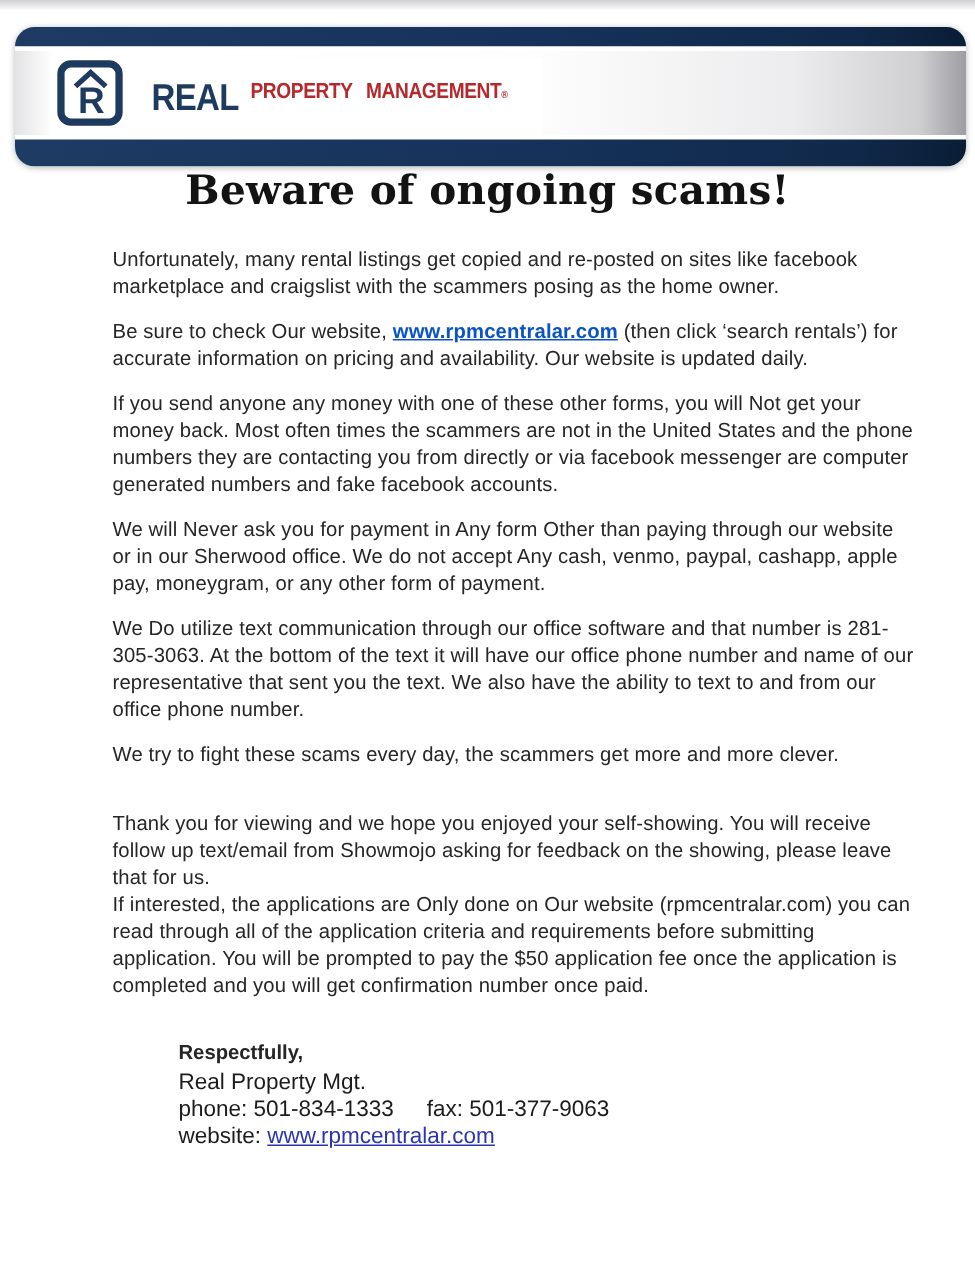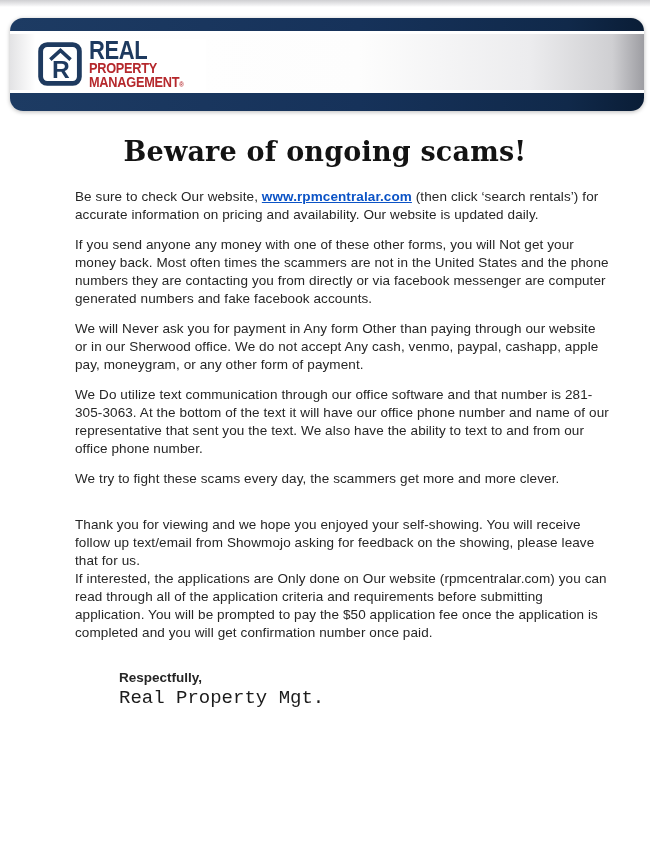--- a/index.html
+++ b/index.html
@@ -44,21 +44,21 @@
   .logo {
     position: absolute;
     left: 28px;
     top: 5px;
     display: flex;
     align-items: center;
     gap: 7px;
     background: #ffffff;
     padding-right: 10px;
   }
-  .logo-text { display: flex; flex-direction: column; }
+  .logo-text { display: flex; flex-direction: row; margin-left: 12px; }
   .logo-line1 {
     font-weight: bold;
     font-size: 25px;
     line-height: 22px;
     color: #1e3a5f;
     transform: scaleX(0.88);
     transform-origin: left center;
     letter-spacing: -0.5px;
   }
   .logo-line-small {
@@ -68,21 +68,20 @@
     color: #b5282c;
     transform: scaleX(0.88);
     transform-origin: left center;
     letter-spacing: -0.3px;
     white-space: nowrap;
   }
   .reg { font-size: 7px; vertical-align: baseline; }
 
   
   .title {
-    margin-top: 24px;
     text-align: center;
     font-family: "DejaVu Serif", serif;
     font-weight: bold;
     font-size: 27px;
     line-height: 33px;
     color: #131313;
     letter-spacing: 0.2px;
   }
 
   
@@ -109,22 +108,22 @@
     margin: 28px 40px 0 119px;
     color: #1f1f1f;
   }
   .closing {
     font-size: 13.5px;
     font-weight: bold;
     color: #262626;
     margin-bottom: 4px;
   }
   .footer-serif {
-    font-family: Liberation Mono, monospace;
-    font-size: 19px;
+    font-family: Liberation Sans, sans-serif;
+    font-size: 15px;
     line-height: 18px;
     color: #1c1c1c;
   }
   .footer-serif .row { display: block; }
   .fax-span { margin-left: 22px; }
   .footer-link {
     color: #2b35b0;
     text-decoration: underline;
     cursor: pointer;
   }
@@ -155,30 +154,33 @@
   </div>
   <div class="band-gap"></div>
   <div class="band-navy bottom"></div>
 </div>
 
 <div class="title">
   <div>Beware of ongoing scams!</div>
 </div>
 
 <div class="body-text">
+  <p>Unfortunately, many rental listings get copied and re-posted on sites like facebook marketplace and craigslist with the scammers posing as the home owner.</p>
   <p><span>Be sure to check Our website, </span><a class="inline-link">www.rpmcentralar.com</a><span> (then click ‘search rentals’) for accurate information on pricing and availability. Our website is updated daily.</span></p>
   <p>If you send anyone any money with one of these other forms, you will Not get your money back. Most often times the scammers are not in the United States and the phone numbers they are contacting you from directly or via facebook messenger are computer generated numbers and fake facebook accounts.</p>
   <p>We will Never ask you for payment in Any form Other than paying through our website or in our Sherwood office. We do not accept Any cash, venmo, paypal, cashapp, apple pay, moneygram, or any other form of payment.</p>
   <p>We Do utilize text communication through our office software and that number is 281-305-3063. At the bottom of the text it will have our office phone number and name of our representative that sent you the text. We also have the ability to text to and from our office phone number.</p>
   <p>We try to fight these scams every day, the scammers get more and more clever.</p>
   <p class="extra-gap">
     <span class="block-line">Thank you for viewing and we hope you enjoyed your self-showing. You will receive follow up text/email from Showmojo asking for feedback on the showing, please leave that for us.</span>
     <span class="block-line">If interested, the applications are Only done on Our website (rpmcentralar.com) you can read through all of the application criteria and requirements before submitting application. You will be prompted to pay the $50 application fee once the application is completed and you will get confirmation number once paid.</span>
   </p>
 </div>
 
 <div class="footer">
   <div class="closing">Respectfully,</div>
   <div class="footer-serif">
     <span class="row">Real Property Mgt.</span>
+    <span class="row"><span>phone: 501-834-1333</span><span class="fax-span">fax: 501-377-9063</span></span>
+    <span class="row"><span>website: </span><a class="footer-link">www.rpmcentralar.com</a></span>
 
   </div>
 </div>
 
 </body></html>

